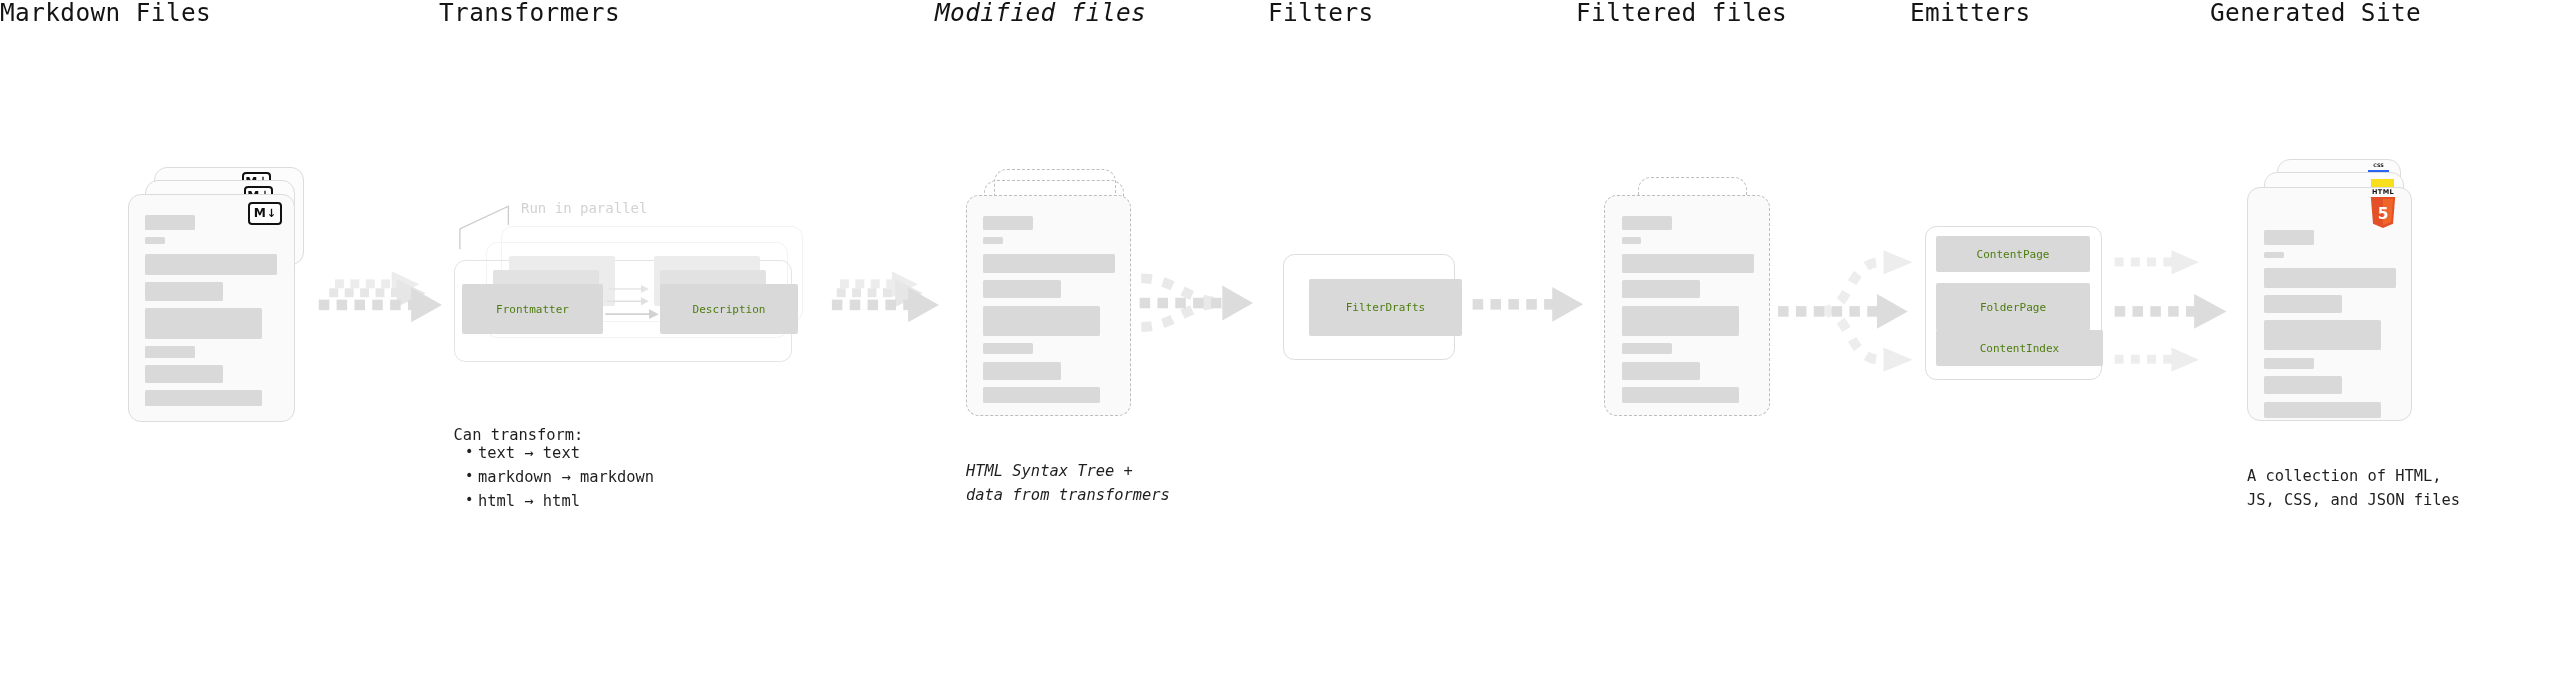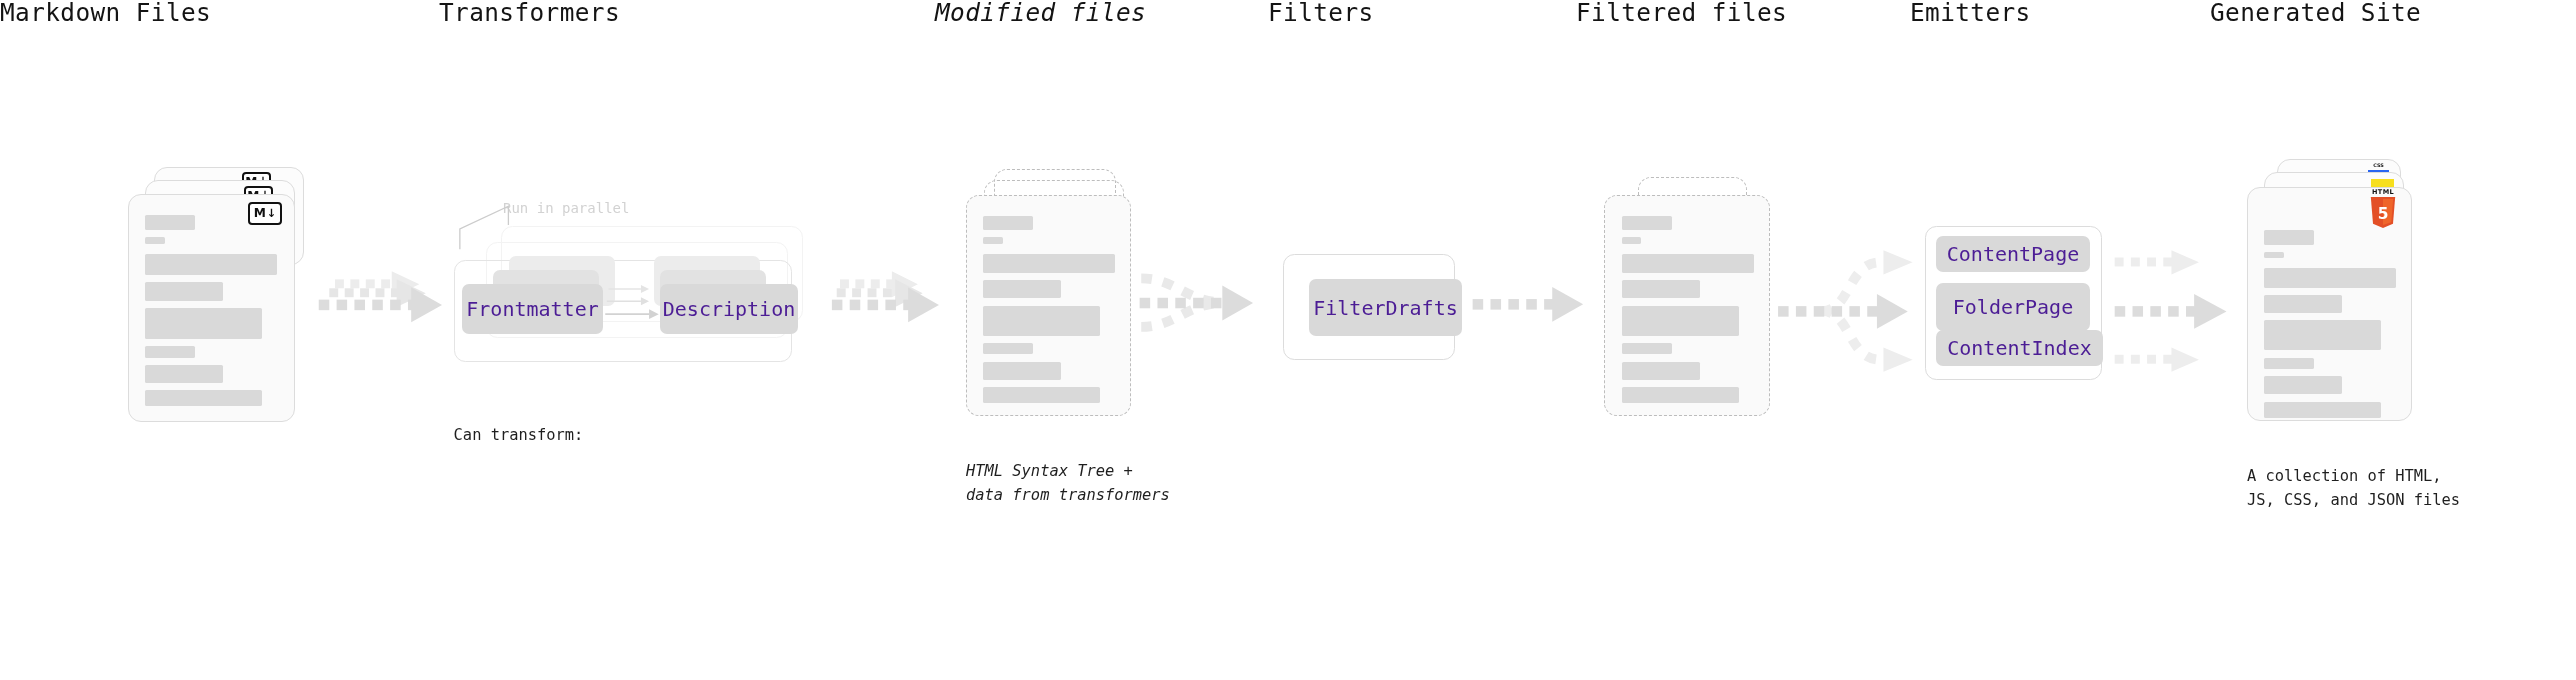--- a/index.html
+++ b/index.html
@@ -61,23 +61,23 @@
   .jsbadge{position:absolute;width:23px;height:14.6px;background:#f7df1e;}
 
   
   .gbox{
     position:absolute;border:1.3px solid #dcdcdc;border-radius:11.4px;background:#fff;
     box-sizing:border-box;
   }
   .gbox.faint{border-color:#ececec;background:transparent;}
   .gbox.fainter{border-color:#f3f3f3;background:transparent;}
   .pill{
-    position:absolute;background:#d9d9d9;border-radius:7px;
+    position:absolute;background:#d9d9d9;border-radius:2px;
     display:flex;align-items:center;justify-content:center;
-    font-size:20px;color:#4c1d95;white-space:nowrap;box-sizing:border-box;
+    font-size:11px;color:#4d7c0f;white-space:nowrap;box-sizing:border-box;
   }
   .pill.l2{background:#e2e2e2;}
   .pill.l3{background:#ececec;}
 
   .ptag{
     position:absolute;font-size:14px;color:#d2d2d2;white-space:nowrap;
   }
   svg.ov{position:absolute;left:0;top:0;overflow:visible;}
 </style>
 </head>
@@ -140,21 +140,21 @@
     <rect x="58" y="39" width="13" height="13"></rect>
       <rect x="80" y="39" width="13" height="13"></rect>
     <rect x="102" y="39" width="13" height="13"></rect>
       <rect x="124" y="39" width="13" height="13"></rect>
     <polygon points="128,24 166,45.5 128,67"></polygon>
   </g>
 </svg>
 
 <div class="stage" style="left:439px;top:0;width:423px;height:681px;">
 
-  <div class="ptag" style="left:64px;top:200px;text-align:center;">Run in parallel</div>
+  <div class="ptag" style="left:82px;top:200px;text-align:center;">Run in parallel</div>
   <svg class="ov" style="left:16.3px;top:202px;width:89px;height:49px;" viewBox="0 0 110 60">
     <path d="M6 58 L6 33 L66 5 L66 28" fill="none" stroke="#cccccc" stroke-width="1.6"></path>
   </svg>
 
   <div class="gbox fainter" style="left:62px;top:226px;width:302px;height:96px;"></div>
   <div class="gbox fainter" style="left:47px;top:242px;width:302px;height:96px;"></div>
   <div class="gbox faint" style="left:14.6px;top:260px;width:338px;height:102px;border-color:#e4e4e4;"></div>
 
   <div class="pill l3" style="left:70px;top:256px;width:106px;height:50px;"></div>
   <div class="pill l3" style="left:215px;top:256px;width:106px;height:50px;"></div>
@@ -174,20 +174,25 @@
         <polygon points="48,26 58,31 48,36" fill="#e0e0e0" stroke="none"></polygon>
     </g>
     <g stroke="#d2d2d2" stroke-width="2" fill="none">
       <path d="M4 47 H58"></path>
         <polygon points="58,41 70,47 58,53" fill="#d2d2d2" stroke="none"></polygon>
     </g>
   </svg>
 
   <div class="title" style="left:14.6px;top:384px;">Transformers</div>
   <div class="caption-lead" style="position:absolute;left:14.6px;top:424px;">Can transform:</div>
+  <ul class="bullets" style="position:absolute;left:14.6px;top:442px;">
+    <li>text → text</li>
+    <li>markdown → markdown</li>
+    <li>html → html</li>
+  </ul>
 </div>
 
 <svg class="ov" style="left:827px;top:268px;width:146px;height:73px;" viewBox="0 0 180 90">
   <g fill="#ececec">
     <rect x="16" y="14" width="11" height="11"></rect>
       <rect x="35" y="14" width="11" height="11"></rect>
     <rect x="54" y="14" width="11" height="11"></rect>
       <rect x="73" y="14" width="11" height="11"></rect>
     <polygon points="80,4 112,20 80,36"></polygon>
   </g>

